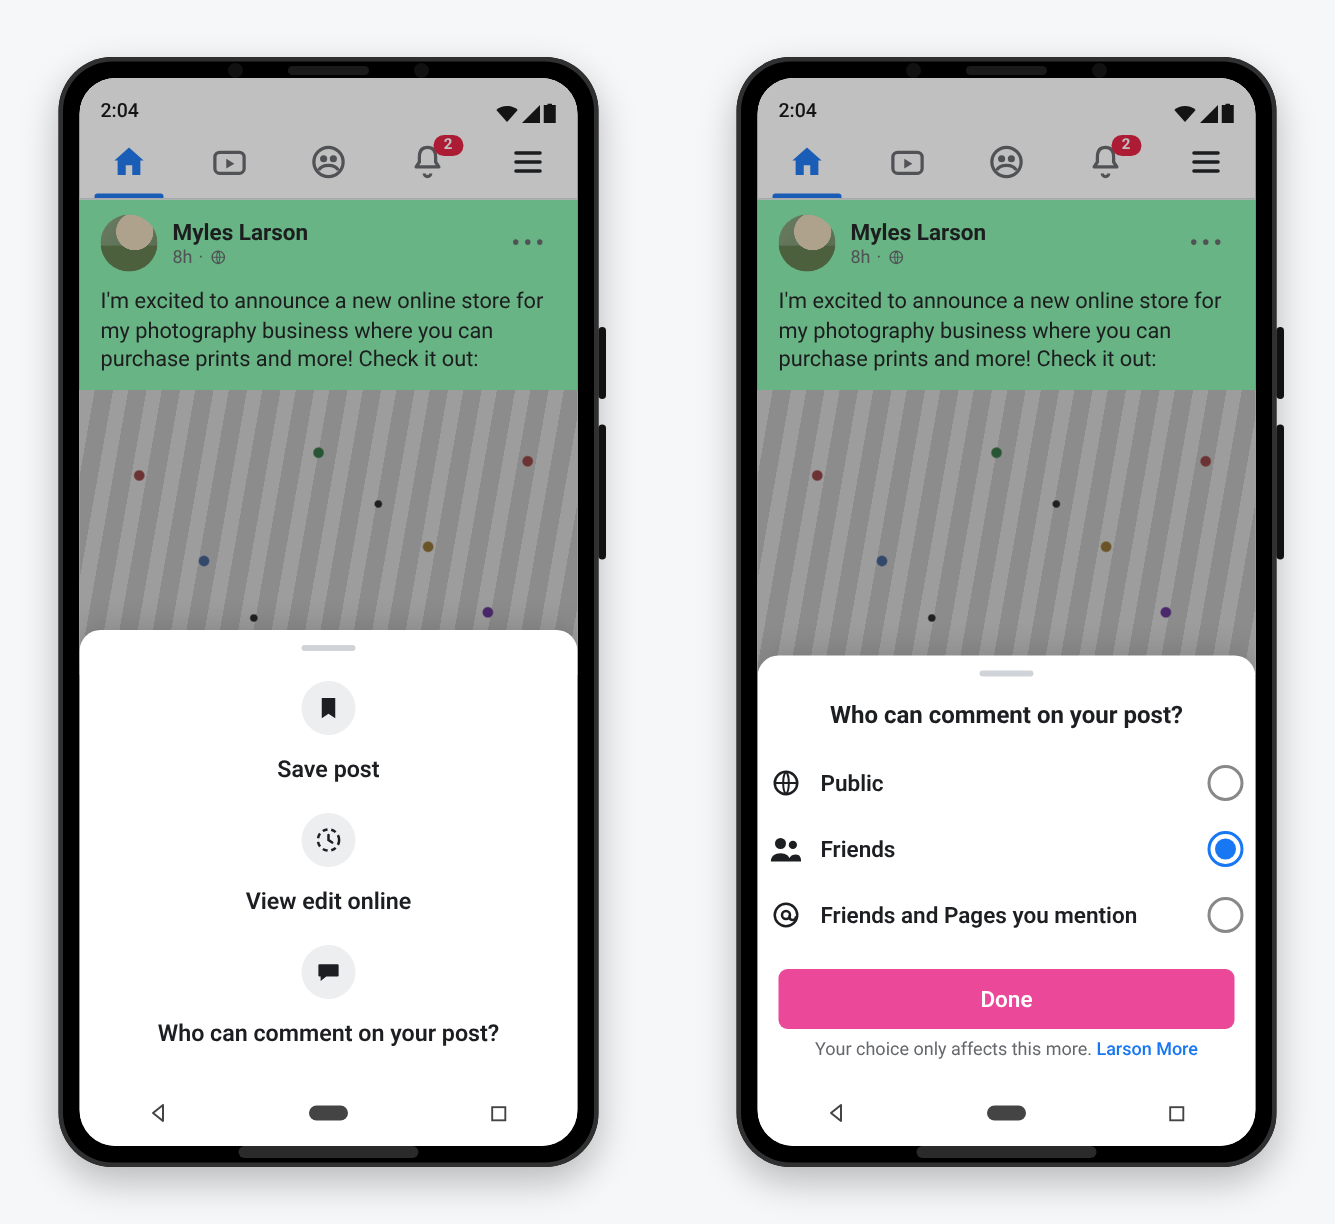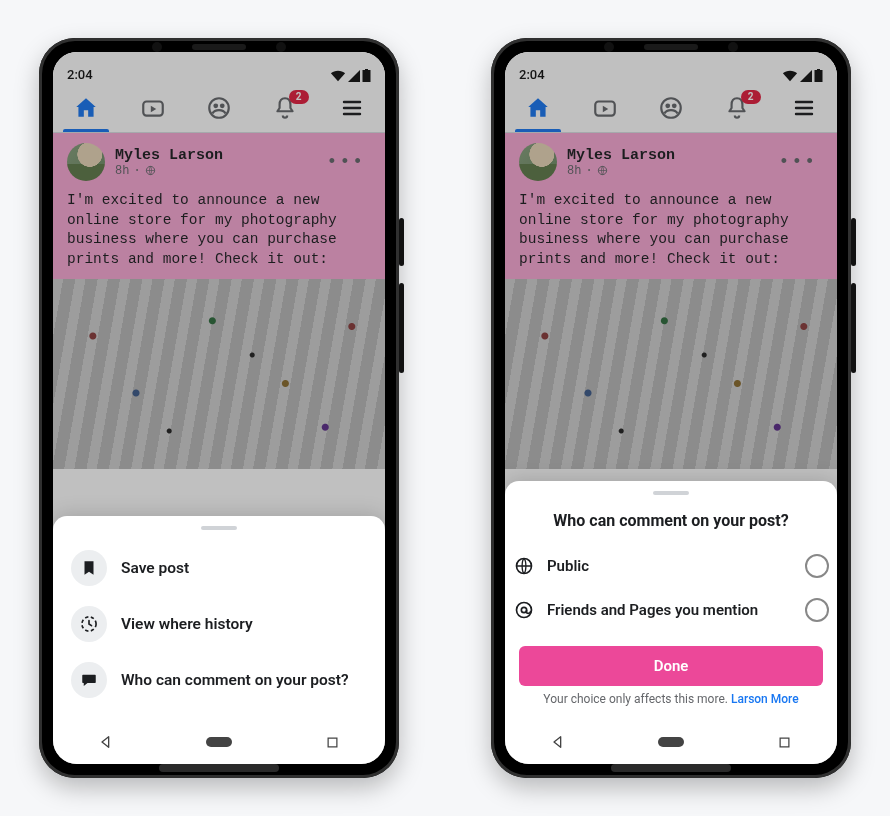--- a/index.html
+++ b/index.html
@@ -136,23 +136,22 @@
     min-width: 14px;
     text-align: center;
     border-radius: 7px;
     padding: 0 3px;
     font-weight: 700;
   }
 
   
   .feed {
     position: relative;
-    background: #f9a8d4;
+    background: #86efac;
     z-index: 5;
-    font-family: Liberation Mono, monospace;
   }
   .post-header {
     display: flex;
     align-items: center;
     padding: 10px 14px 6px;
   }
   .avatar {
     width: 38px; height: 38px; border-radius: 50%;
     background:
       radial-gradient(circle at 60% 30%, #e8d6b8 0 35%, transparent 36%),
@@ -237,20 +236,21 @@
     border-radius: 3px;
     margin: 2px auto 10px;
   }
 
   
   .menu-item {
     display: flex;
     align-items: center;
     gap: 14px;
     padding: 10px 18px;
+    flex-direction: column;
   }
   .menu-item .icon-badge {
     width: 36px; height: 36px; border-radius: 50%;
     background: #eceef0;
     display: flex; align-items: center; justify-content: center;
     flex: none;
   }
   .menu-item .label {
     font-size: 15.5px;
     font-weight: 600;
@@ -438,21 +438,21 @@
 
 
 
         <div class="menu-item">
           <span class="icon-badge">
             <svg width="20" height="20" viewBox="0 0 24 24">
                 <circle cx="12" cy="12" r="8.5" fill="none" stroke="#1c1e21" stroke-width="2" stroke-dasharray="4 3"></circle>
                 <path d="M12 8v4l3 2" fill="none" stroke="#1c1e21" stroke-width="2" stroke-linecap="round"></path>
               </svg>
           </span>
-          <span class="label">View where history</span>
+          <span class="label">View edit online</span>
         </div>
 
         <div class="menu-item">
           <span class="icon-badge">
             <svg width="18" height="18" viewBox="0 0 24 24">
                 <path d="M4 5h16a1 1 0 011 1v9a1 1 0 01-1 1H10l-5 4v-4H4a1 1 0 01-1-1V6a1 1 0 011-1z" fill="#1c1e21"></path>
               </svg>
           </span>
           <span class="label">Who can comment on your post?</span>
         </div>
@@ -568,20 +568,31 @@
           <span class="opt-icon">
             <svg width="20" height="20" viewBox="0 0 24 24">
                 <circle cx="12" cy="12" r="9" fill="none" stroke="#1c1e21" stroke-width="2"></circle>
                 <path d="M3 12h18M12 3c3 3 3 15 0 18M12 3c-3 3-3 15 0 18" fill="none" stroke="#1c1e21" stroke-width="1.6"></path>
               </svg>
           </span>
           <span class="opt-label">Public</span>
           <span class="radio"></span>
         </div>
 
+        <div class="option-row">
+          <span class="opt-icon">
+            <svg width="22" height="20" viewBox="0 0 24 20">
+                <circle cx="8" cy="6" r="4" fill="#1c1e21"></circle>
+                <circle cx="17" cy="7" r="3" fill="#1c1e21"></circle>
+                <path d="M1 19c0-4 3-6 7-6s7 2 7 6M14 19c0-3 2-5 5-5s4 2 4 5" fill="#1c1e21"></path>
+              </svg>
+          </span>
+          <span class="opt-label">Friends</span>
+          <span class="radio selected"></span>
+        </div>
 
         <div class="option-row">
           <span class="opt-icon">
             <svg width="20" height="20" viewBox="0 0 24 24">
                 <circle cx="12" cy="12" r="9" fill="none" stroke="#1c1e21" stroke-width="2"></circle>
                 <circle cx="12" cy="12" r="3.2" fill="none" stroke="#1c1e21" stroke-width="2"></circle>
                 <path d="M15 12v2c0 1 1 2 2.5 2s2.5-1 2.5-3" fill="none" stroke="#1c1e21" stroke-width="2"></path>
               </svg>
           </span>
           <span class="opt-label">Friends and Pages you mention</span>

